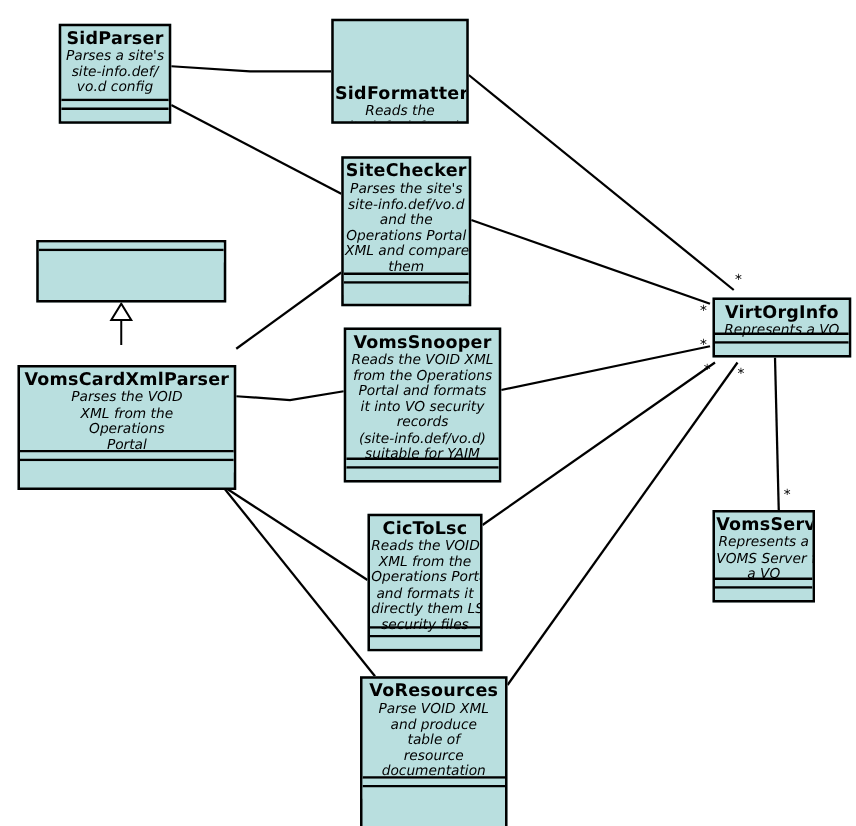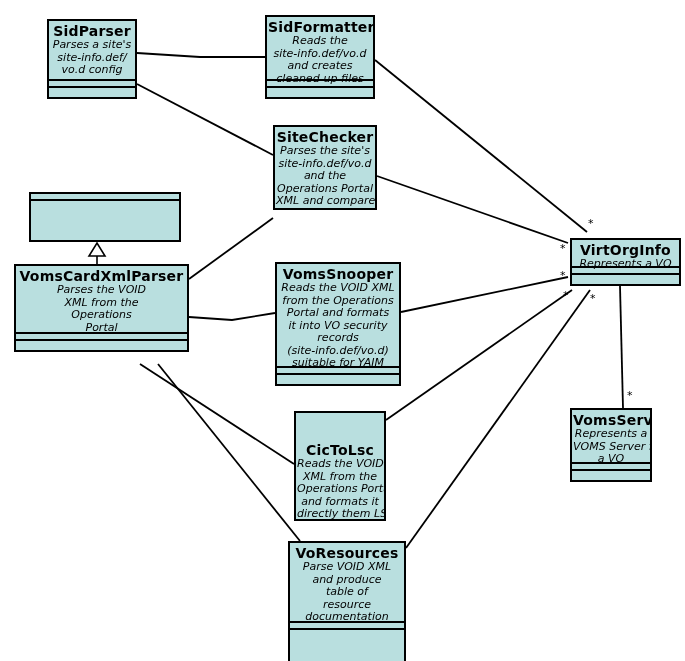--- a/index.html
+++ b/index.html
@@ -124,48 +124,48 @@
         <div class="uml-head" style="height: 60px;">
           <div class="uml-name">SidParser</div>
           <div class="uml-desc">Parses a site's
 site-info.def/
 vo.d config</div>
         </div>
         <div class="uml-attrs"></div>
         <div class="uml-ops"></div>
       </div>
       <div class="uml-class" style="left: 265px; top: 15px; width: 110px; height: 84px;">
-        <div class="uml-head" style="height: 64px;">
+        <div class="uml-head" style="height: 64px; margin-top: 48px;">
           <div class="uml-name">SidFormatter</div>
           <div class="uml-desc">Reads the
 site-info.def/vo.d
 and creates
 cleaned-up files</div>
         </div>
         <div class="uml-attrs"></div>
         <div class="uml-ops"></div>
       </div>
-      <div class="uml-class" style="left: 273px; top: 125px; width: 104px; height: 85px;">
+      <div class="uml-class" style="left: 273px; top: 125px; width: 104px; height: 120px;">
         <div class="uml-head" style="height: 93px;">
           <div class="uml-name">SiteChecker</div>
           <div class="uml-desc">Parses the site's
 site-info.def/vo.d
 and the
 Operations Portal
 XML and compares
 them</div>
         </div>
         <div class="uml-attrs"></div>
         <div class="uml-ops"></div>
       </div>
       <div class="uml-class" style="left: 29px; top: 192px; width: 152px; height: 50px;">
         <div class="uml-attrs"></div>
         <div class="uml-ops"></div>
       </div>
-      <div class="uml-class" style="left: 14px; top: 264px; width: 175px; height: 88px;">
+      <div class="uml-class" style="left: 14px; top: 292px; width: 175px; height: 100px;">
         <div class="uml-head" style="height: 68px;">
           <div class="uml-name">VomsCardXmlParser</div>
           <div class="uml-desc">Parses the VOID
 XML from the
 Operations
 Portal</div>
         </div>
         <div class="uml-attrs"></div>
         <div class="uml-ops"></div>
       </div>
@@ -177,21 +177,21 @@
 Portal and formats
 it into VO security
 records
 (site-info.def/vo.d)
 suitable for YAIM</div>
         </div>
         <div class="uml-attrs"></div>
         <div class="uml-ops"></div>
       </div>
       <div class="uml-class" style="left: 294px; top: 411px; width: 92px; height: 110px;">
-        <div class="uml-head" style="height: 90px; margin-top: 27px;">
+        <div class="uml-head" style="height: 90px;">
           <div class="uml-name">CicToLsc</div>
           <div class="uml-desc">Reads the VOID
 XML from the
 Operations Portal
 and formats it
 directly them LSC
 security files</div>
         </div>
         <div class="uml-attrs"></div>
         <div class="uml-ops"></div>

